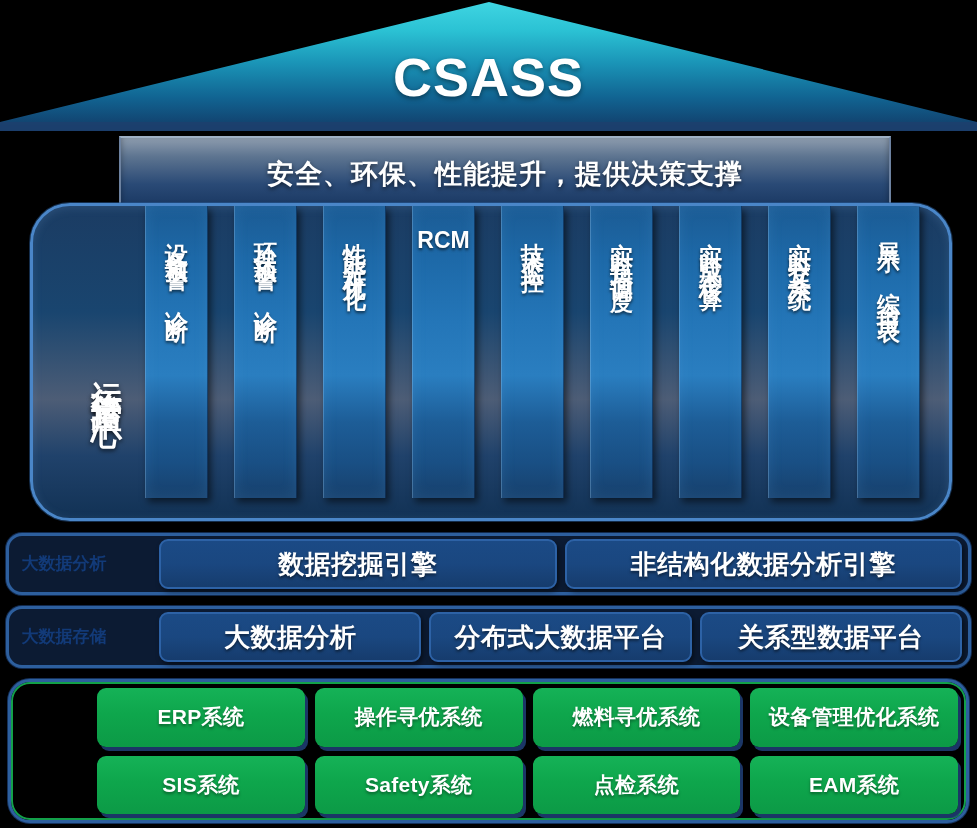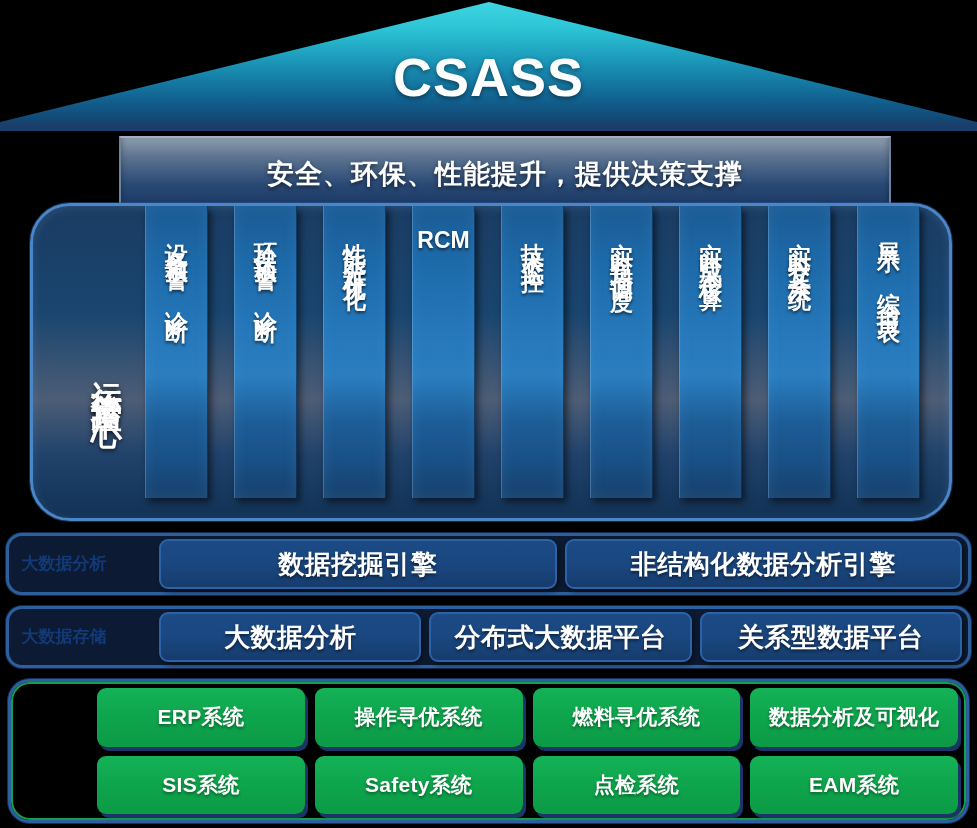--- a/index.html
+++ b/index.html
@@ -228,21 +228,21 @@
     </div>
   </div>
 
   <div class="app-layer">
     <div class="app-inner">
       <div class="app-label"></div>
       <div class="app-grid">
         <div class="app-box">ERP系统</div>
         <div class="app-box">操作寻优系统</div>
         <div class="app-box">燃料寻优系统</div>
-        <div class="app-box">数据分析及可视化</div>
+        <div class="app-box">设备管理优化系统</div>
         <div class="app-box">SIS系统</div>
         <div class="app-box">Safety系统</div>
         <div class="app-box">点检系统</div>
         <div class="app-box">EAM系统</div>
       </div>
     </div>
   </div>
 
 </div>
 

